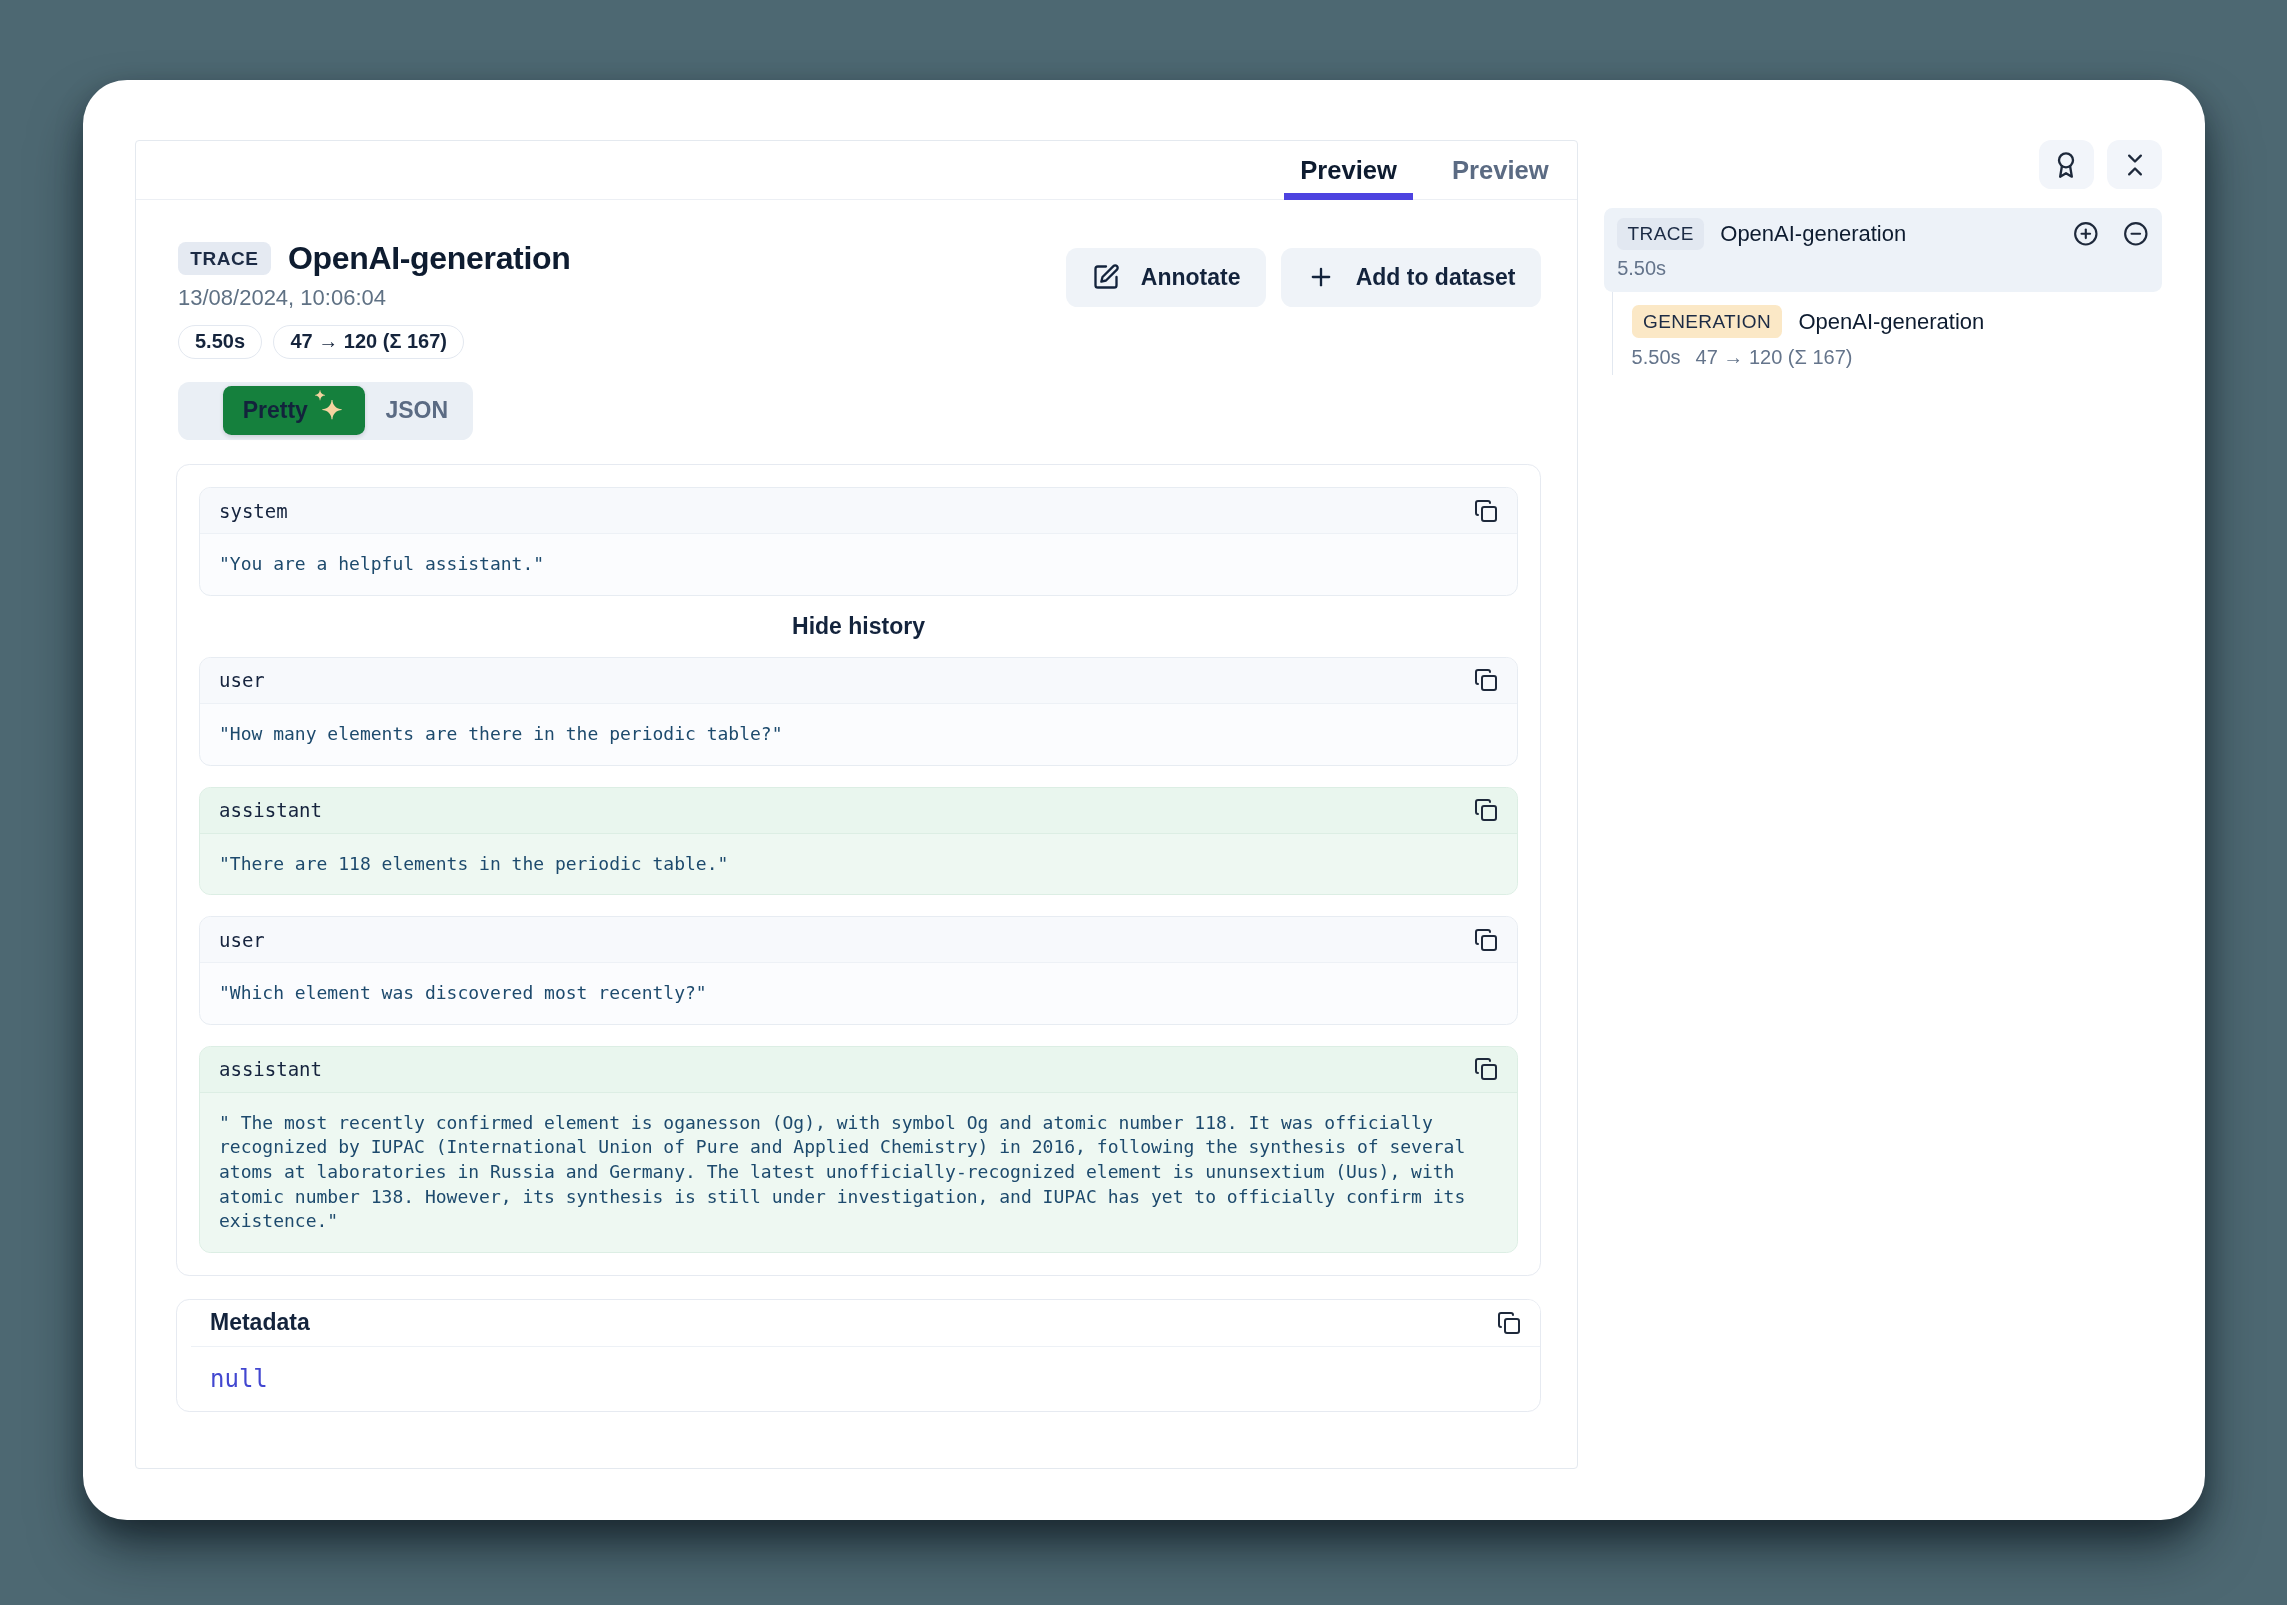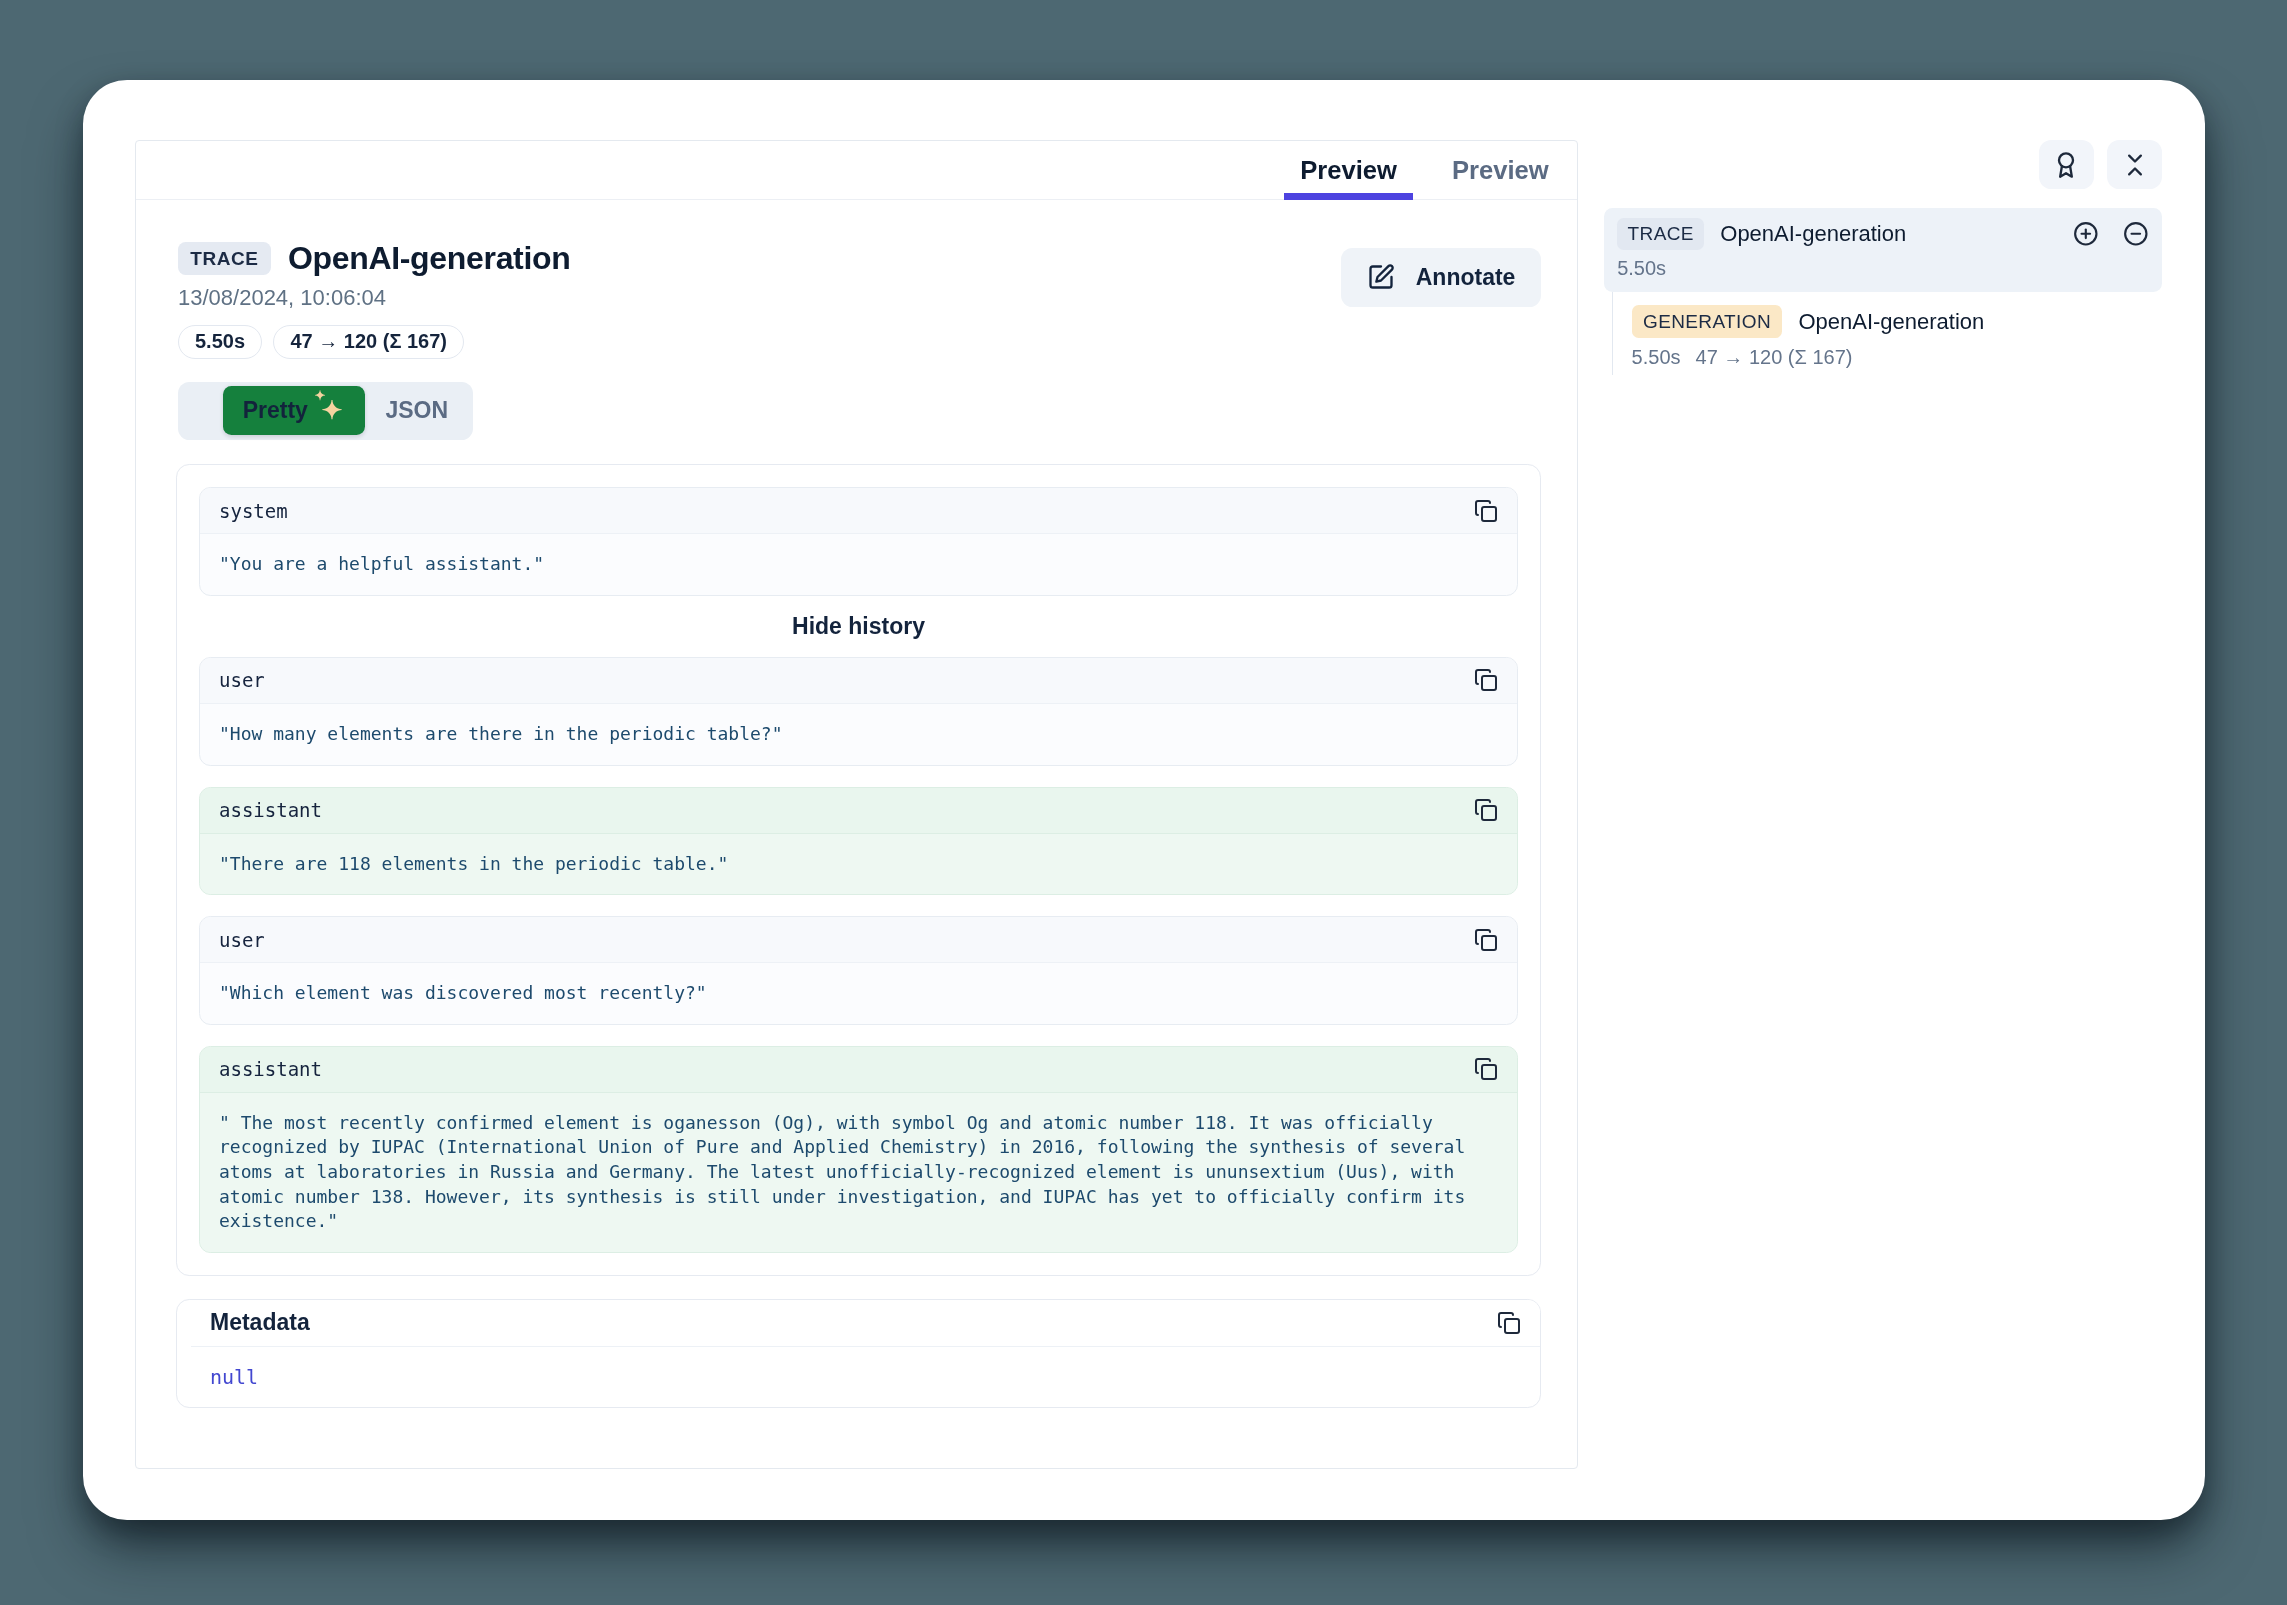--- a/index.html
+++ b/index.html
@@ -87,21 +87,21 @@
   .hide-history {
     margin:17px 0; text-align:center; font-size:23px; font-weight:600; color:#13233c; cursor:pointer;
   }
 
   .metadata-card { margin:23px 36px 0 40px; border:0.9px solid #e6eaf1; border-radius:13.2px; overflow:hidden;padding-left:14px; }
   .metadata-header {
     height:47px; display:flex; align-items:center; justify-content:space-between; padding:0 19px;
     border-bottom:0.9px solid #edf1f6; background:#fff;
   }
   .metadata-title { font-size:23px; font-weight:600; color:#13233c; }
-  .metadata-body { padding:18px 19px; font-family:"DejaVu Sans Mono", monospace; font-size:20px; color:#4247d0; }
+  .metadata-body { padding:18px 19px; font-family:"DejaVu Sans Mono", monospace; font-size:24px; color:#4247d0; }
 
   
   .sidebar { position:absolute; left:1521px; top:60px; width:558px; }
   .sidebar-actions { display:flex; justify-content:flex-end; gap:13.2px; }
   .icon-btn {
     width:55px; height:49px; border:none; border-radius:12.3px; background:#f2f5fa;
     display:flex; align-items:center; justify-content:center; cursor:pointer; color:#1e293b;
   }
   .tree { margin-top:19px; }
   .tree-trace-row { background:#edf2f8; border-radius:8.5px; padding:10.4px 13.2px 11.4px 13.2px; cursor:pointer; }
@@ -152,20 +152,29 @@
       </div>
       <div class="header-actions">
         <button class="btn">
           <span style="display:flex;">
             <svg width="28" height="28" viewBox="0 0 24 24" fill="none" stroke="#13233c" stroke-width="2" stroke-linecap="round" stroke-linejoin="round">
                 <path d="M12 3H5a2 2 0 0 0-2 2v14a2 2 0 0 0 2 2h14a2 2 0 0 0 2-2v-7"></path>
                 <path d="M18.375 2.625a2.121 2.121 0 1 1 3 3L12 15l-4 1 1-4Z"></path>
               </svg>
           </span>
           <span>Annotate</span>
+        </button>
+        <button class="btn">
+          <span style="display:flex;">
+            <svg width="28" height="28" viewBox="0 0 24 24" fill="none" stroke="#13233c" stroke-width="2" stroke-linecap="round" stroke-linejoin="round">
+                <path d="M5 12h14"></path>
+                <path d="M12 5v14"></path>
+              </svg>
+          </span>
+          <span>Add to dataset</span>
         </button>
       </div>
     </div>
 
     <div class="view-toggle">
       <div class="seg active">
         <span>Pretty</span>
         <span class="sparkle-icon">
             <span class="s1">✦</span>
             <span class="s2">✦</span>

